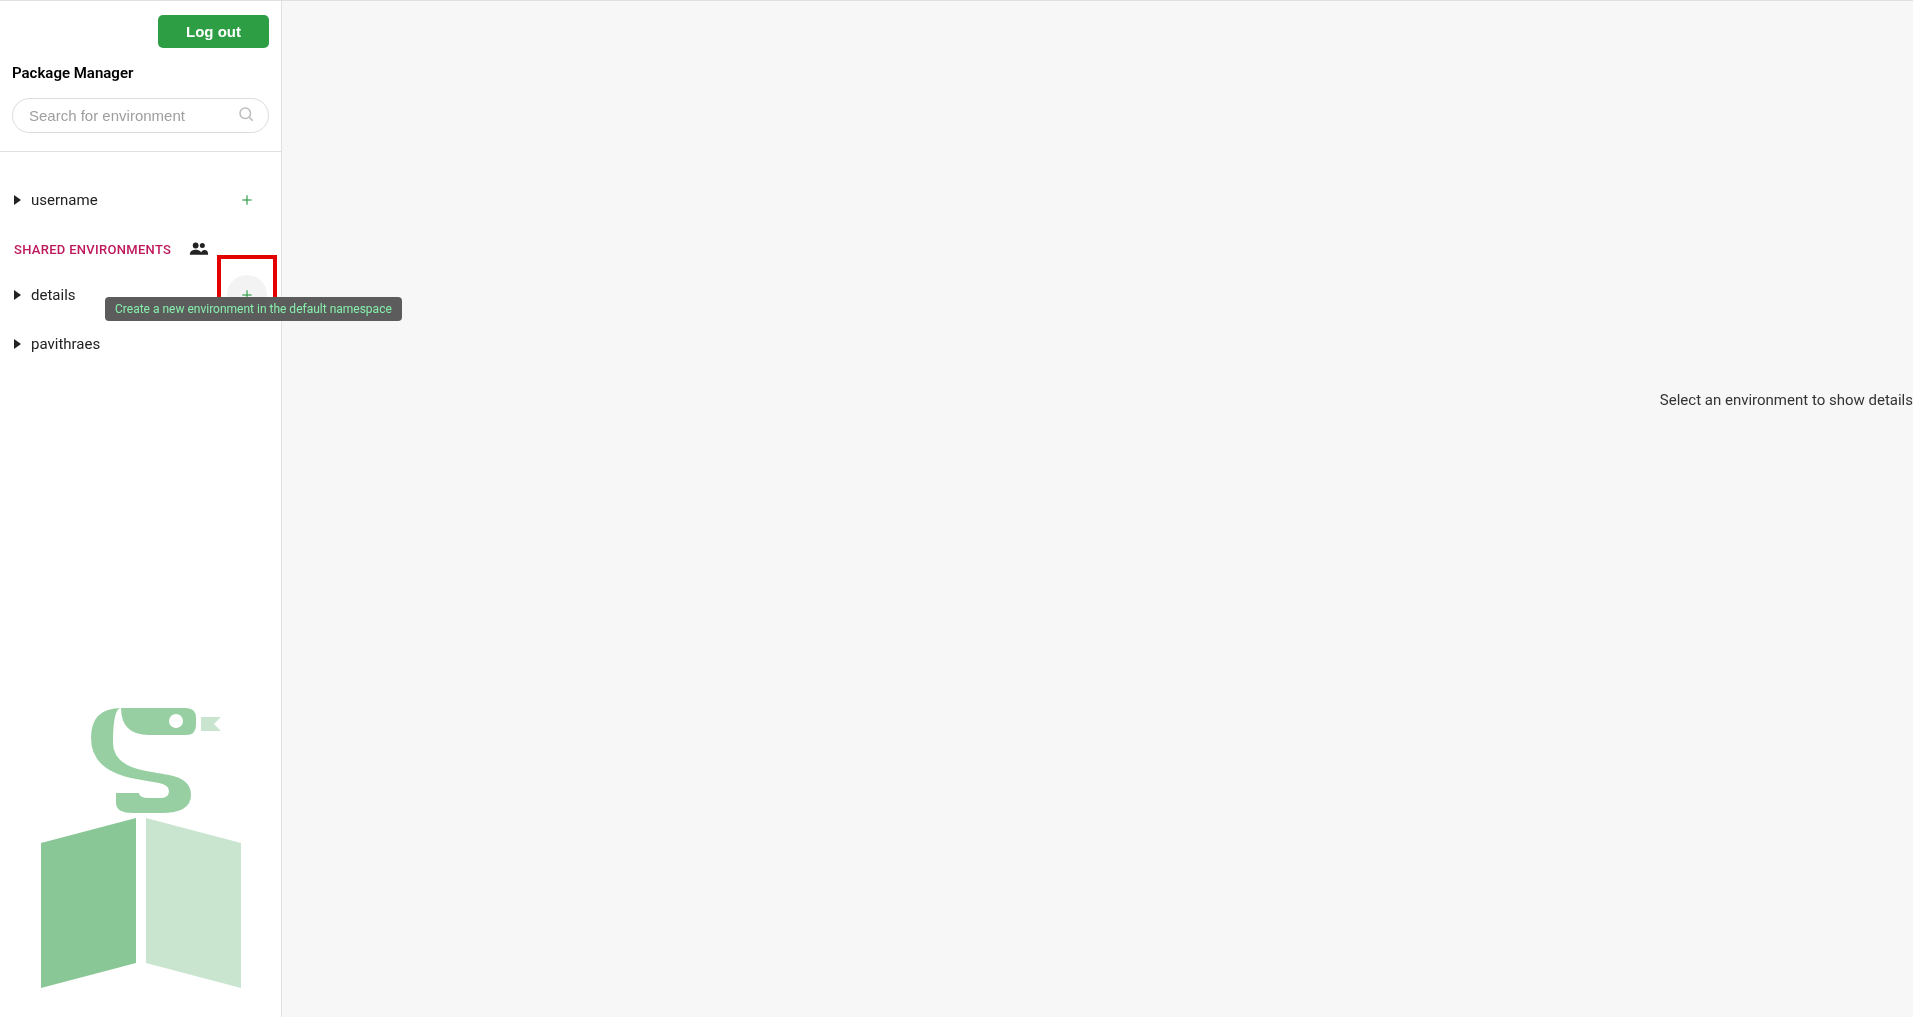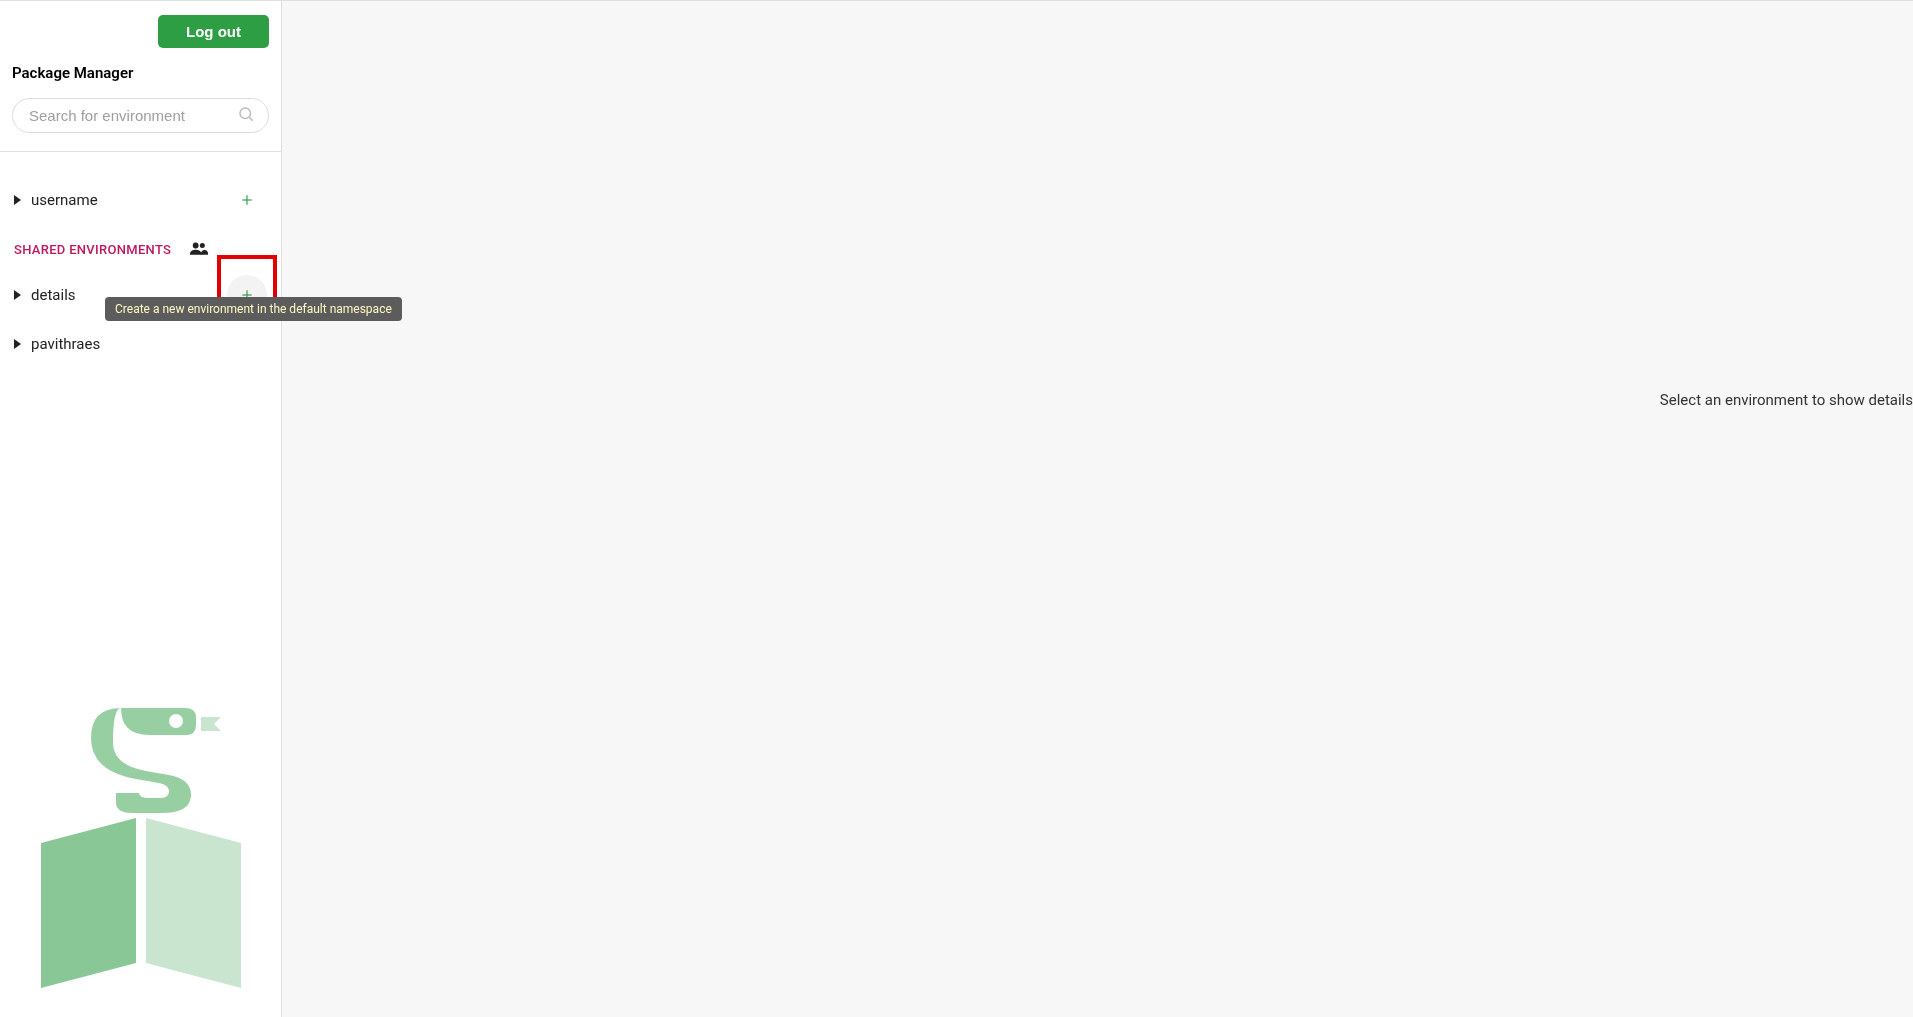--- a/index.html
+++ b/index.html
@@ -135,21 +135,21 @@
       height: 60px;
       right: -6px;
       top: -10px;
       pointer-events: none;
     }
     .tooltip {
       position: absolute;
       left: 105px;
       top: 297px;
       background: #5c5c5c;
-      color: #fef9c3;
+      color: #86efac;
       font-size: 12px;
       padding: 5px 10px;
       border-radius: 4px;
       white-space: nowrap;
       z-index: 10;
     }
     .logo-wrap {
       margin-top: auto;
       padding: 20px;
       display: flex;

